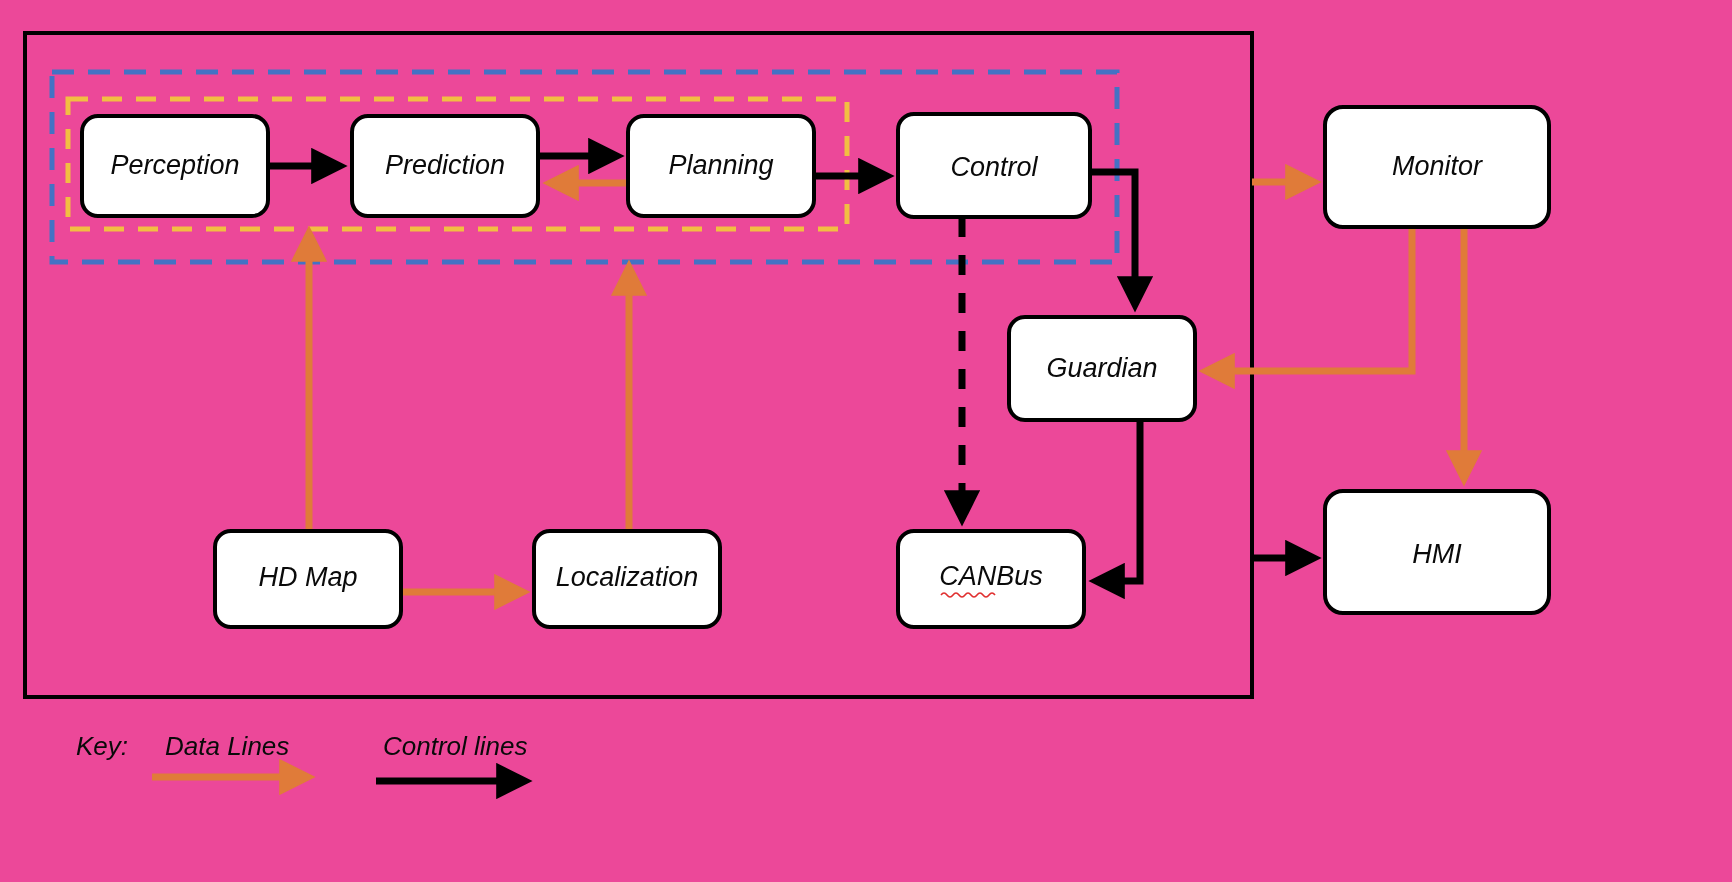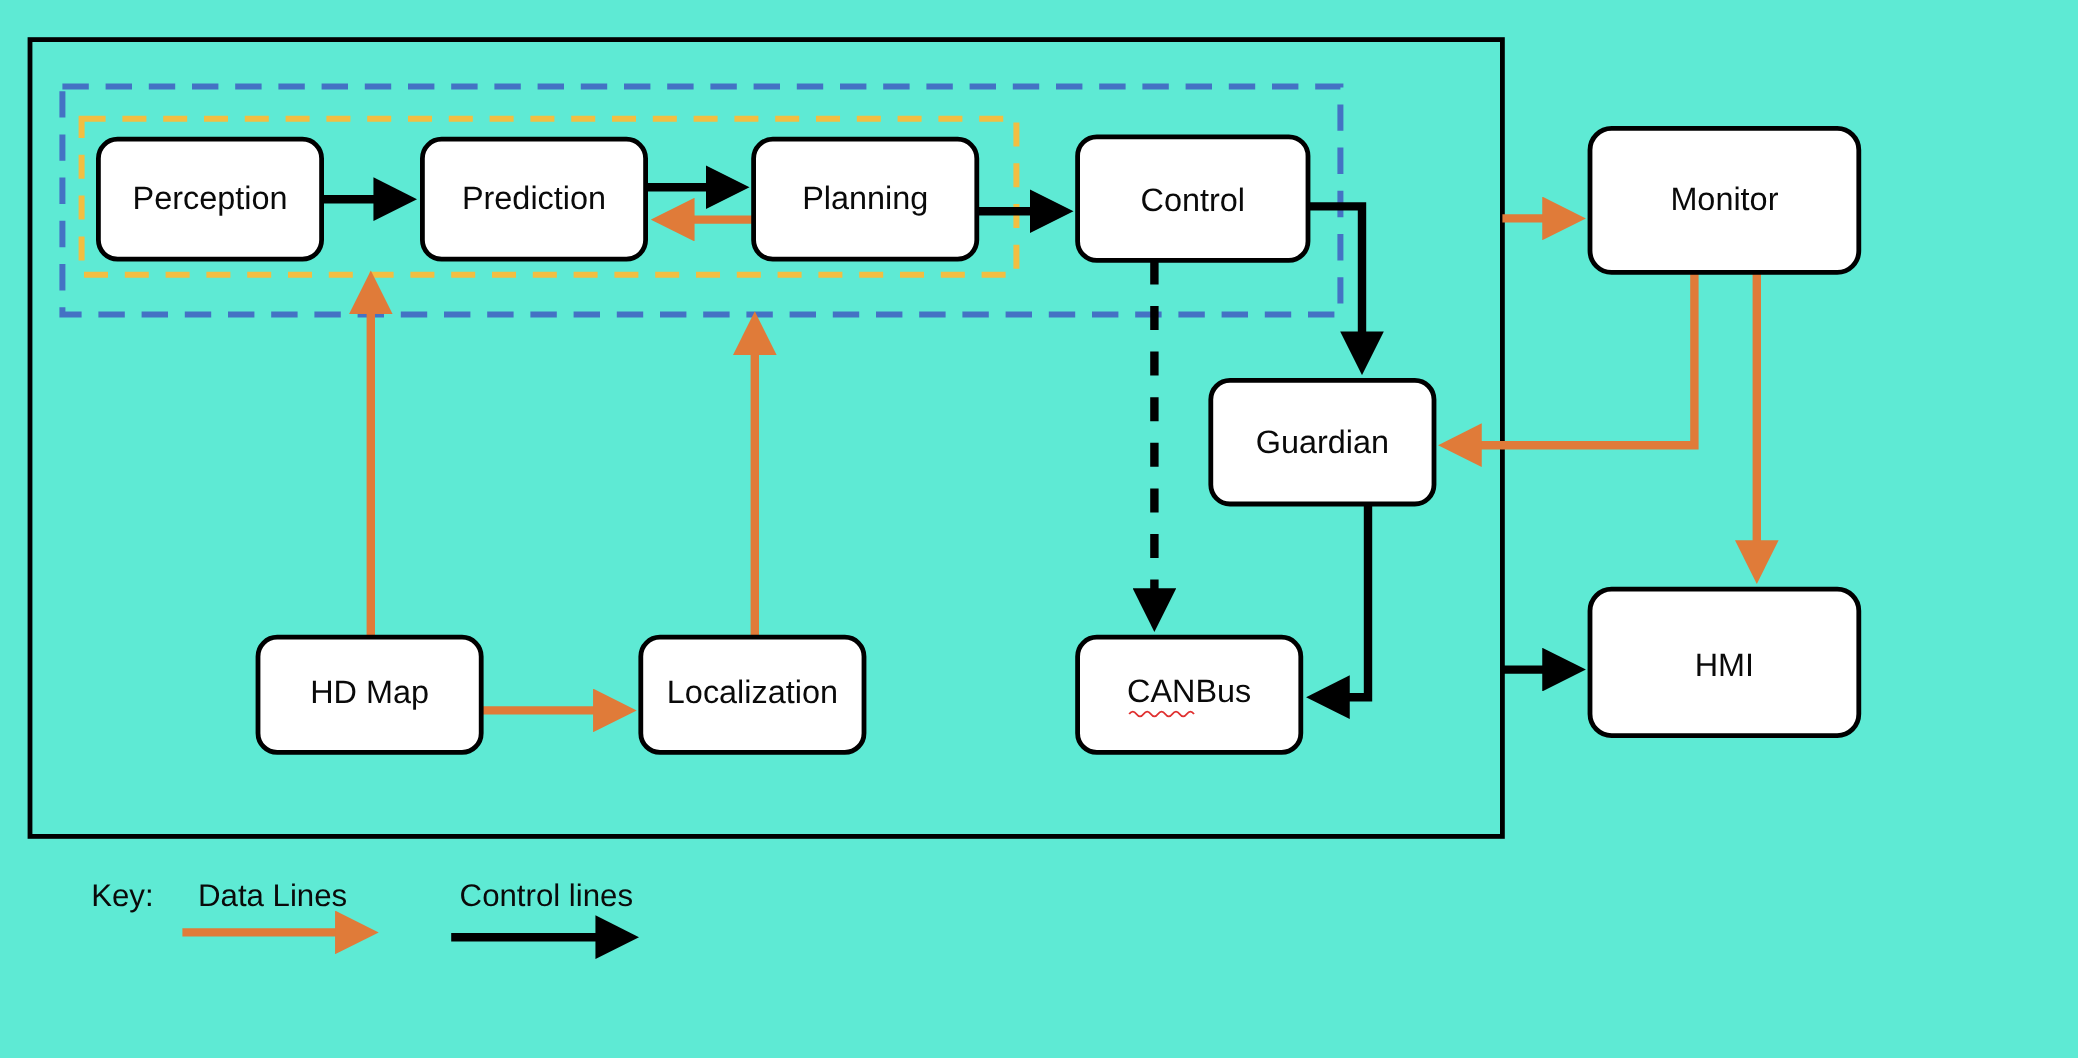--- a/index.html
+++ b/index.html
@@ -7,22 +7,23 @@
     padding: 0;
     background: #ffffff;
   }
   body {
     font-family: "Liberation Sans", sans-serif;
   }
   #stage {
     position: relative;
     width: 1732px;
     height: 882px;
-    background: #5eead4;
+    background: #ec4899;
     overflow: hidden;
+    font-style: italic;
   }
   #diagram-svg {
     position: absolute;
     left: 0;
     top: 0;
     width: 1732px;
     height: 882px;
   }
   .node-label {
     font-family: "Liberation Sans", sans-serif;

